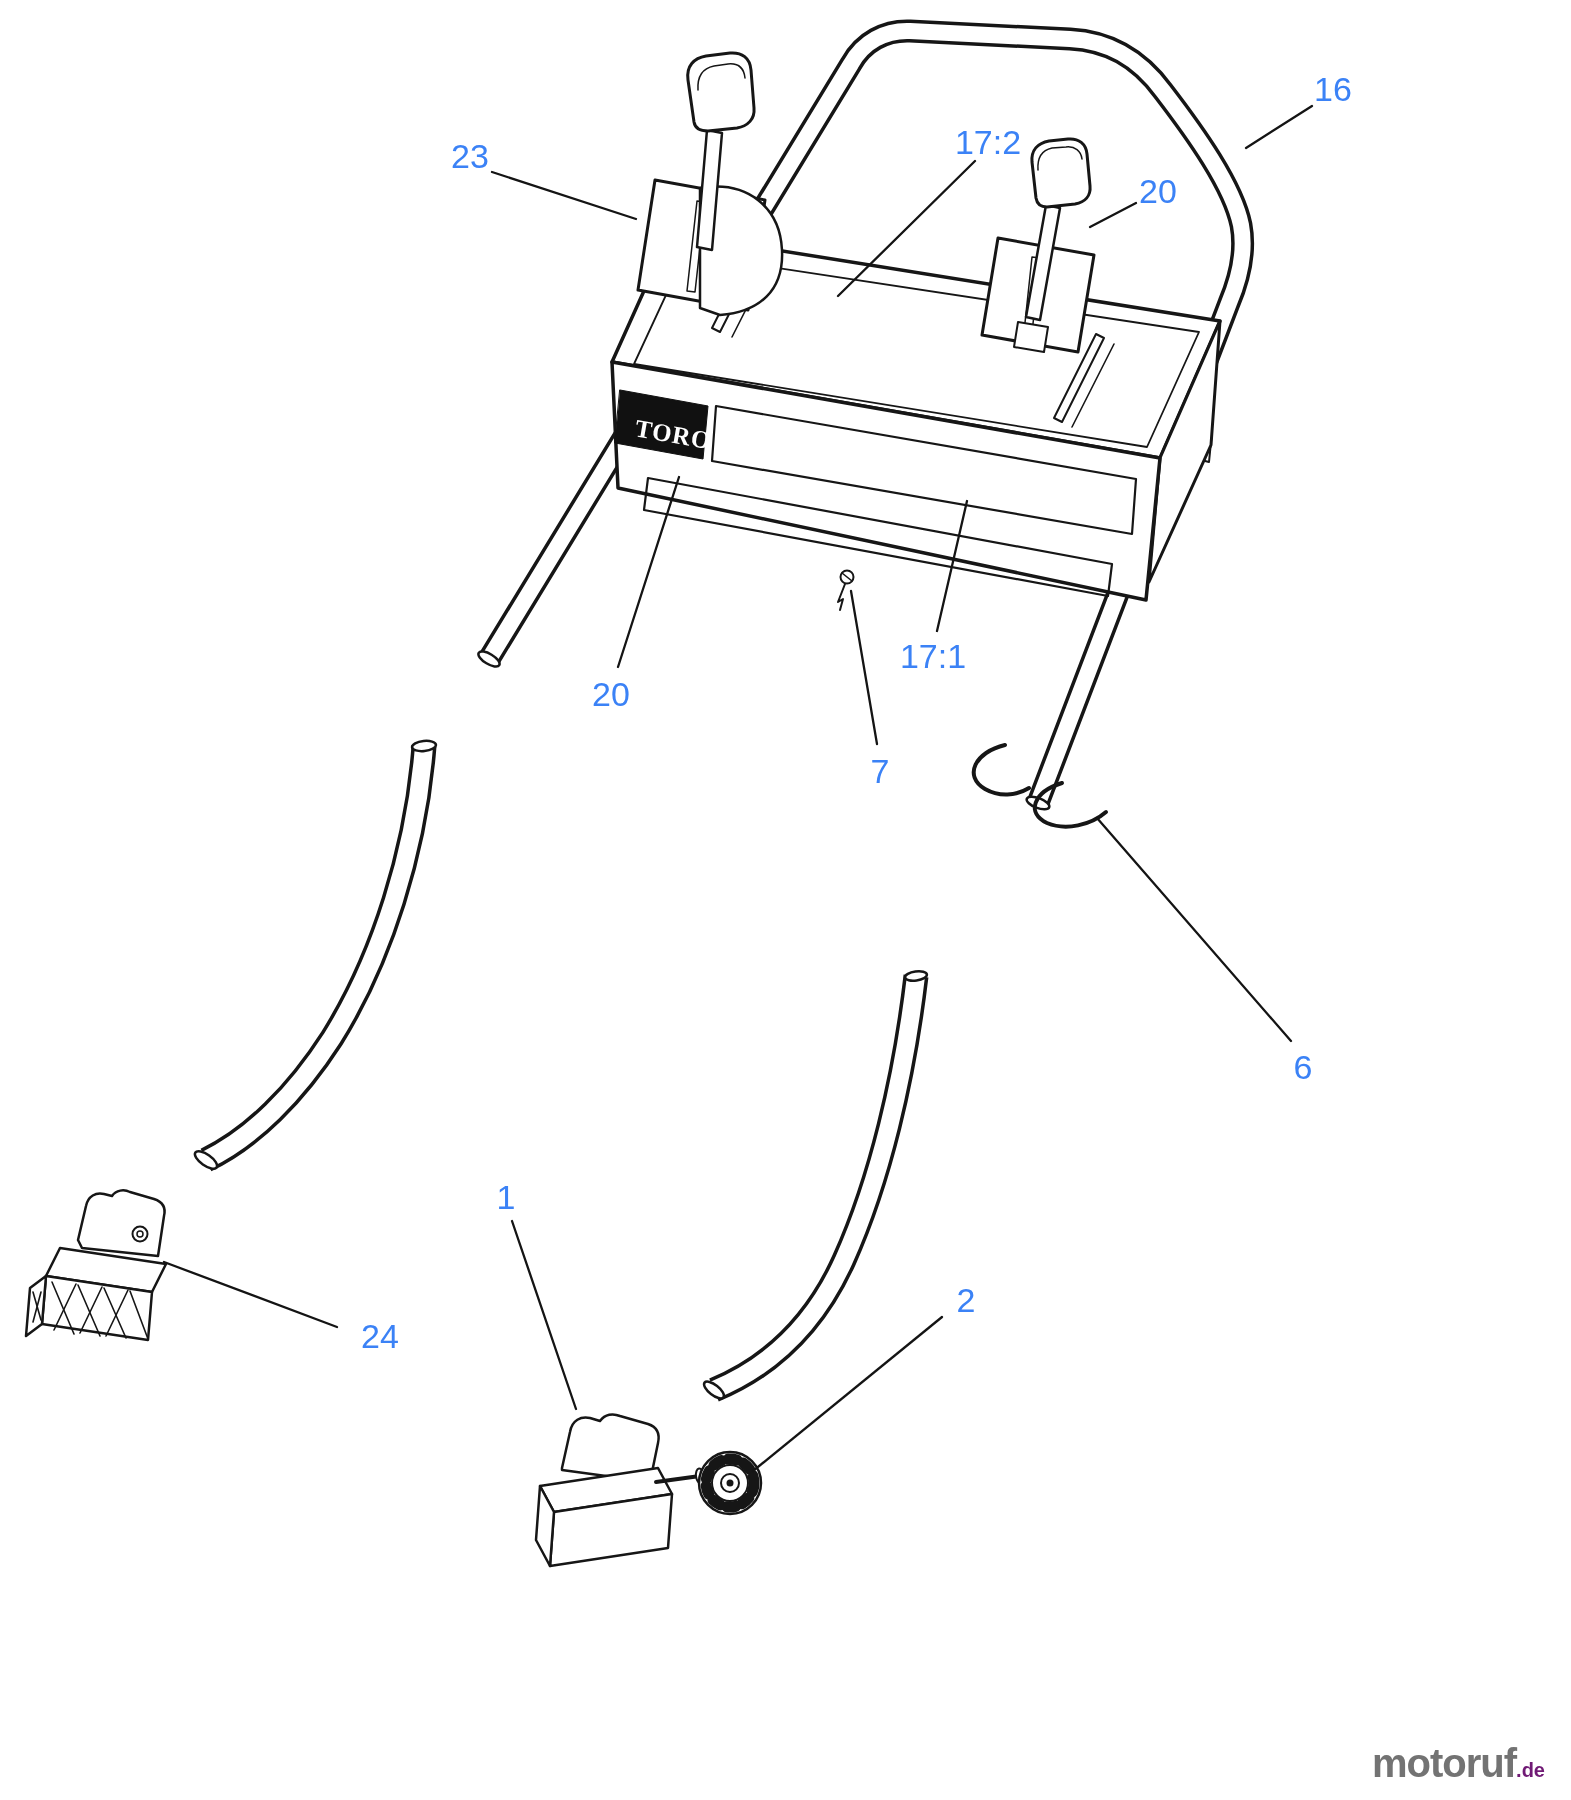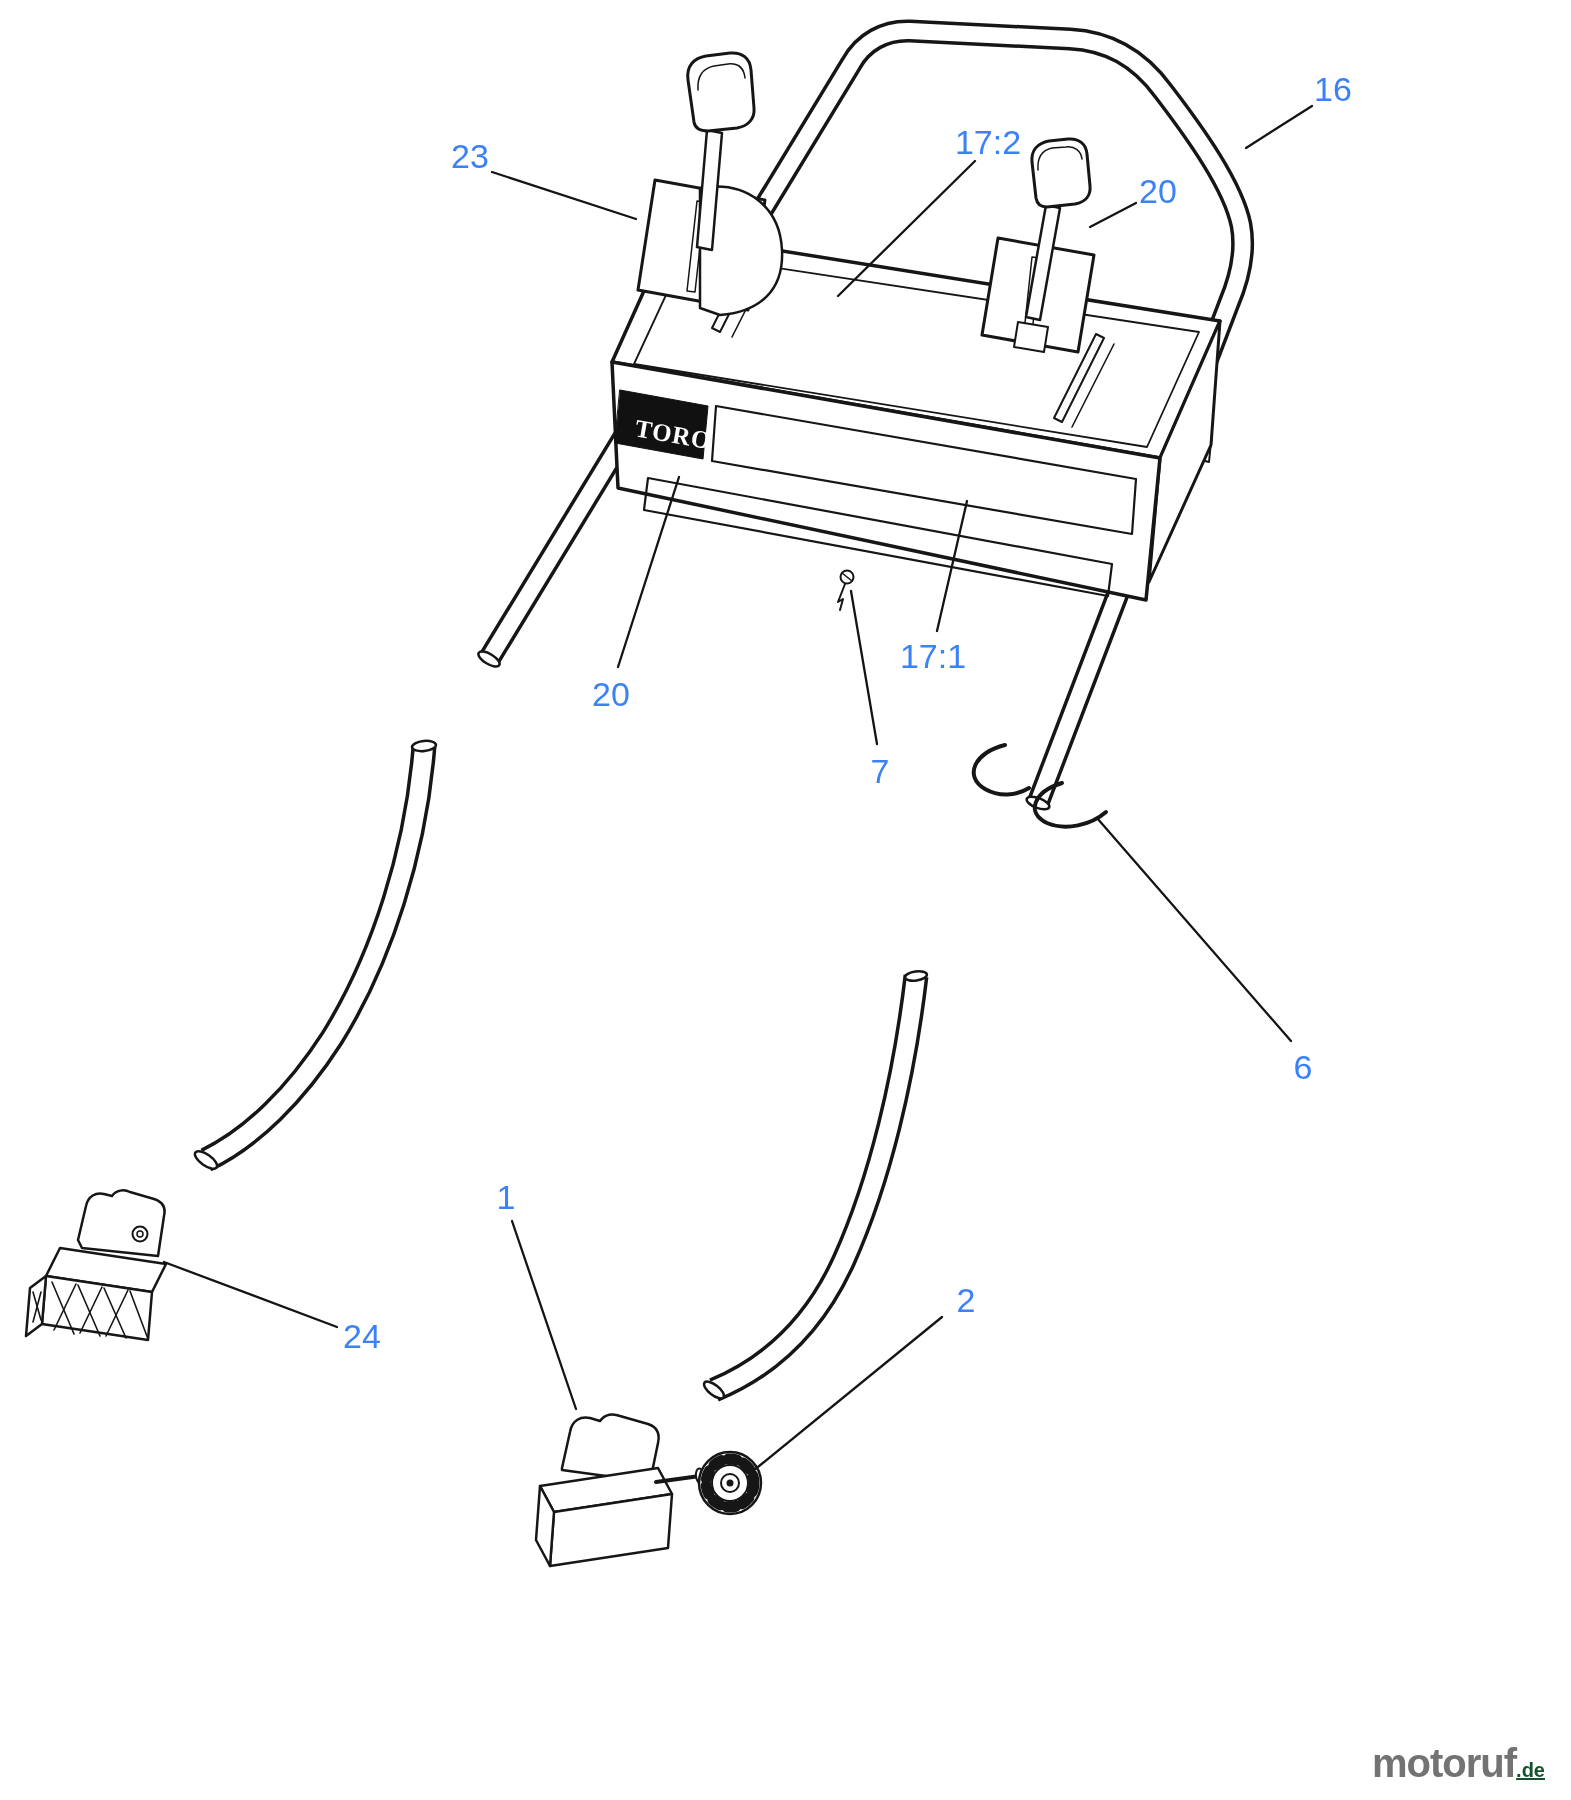--- a/index.html
+++ b/index.html
@@ -9,26 +9,26 @@
   .callout{position:absolute;transform:translate(-50%,-50%);
            font:400 34px "Liberation Sans",sans-serif;color:#3b82f6;white-space:nowrap;}
   .c-23{left:470px;top:156px}
   .c-17-2{left:988px;top:142px}
   .c-19{left:1158px;top:191px}
   .c-16{left:1333px;top:89px}
   .c-17{left:611px;top:694px}
   .c-17-1{left:933px;top:656px}
   .c-7{left:880px;top:771px}
   .c-6{left:1303px;top:1067px}
-  .c-24{left:362px;top:1336px}
+  .c-24{left:380px;top:1336px}
   .c-1{left:506px;top:1197px}
   .c-2{left:966px;top:1300px}
   .watermark{position:absolute;right:26px;bottom:14px;line-height:1;}
   .wm-name{font:700 40px "Liberation Sans",sans-serif;color:#737373;letter-spacing:-1px;}
-  .wm-tld{font:700 20px "Liberation Sans",sans-serif;color:#14532d;text-decoration:underline;}
+  .wm-tld{font:700 20px "Liberation Sans",sans-serif;color:#701a75;}
 </style>
 </head>
 <body>
 
 <div class="canvas">
 
   <svg width="1571" height="1800" viewBox="0 0 1571 1800" fill="none" stroke-linejoin="round" stroke-linecap="round">
 
     <g>
       <path d="M 489 659 L 851 64 C 863 42 885 30 910 31 L 1070 39 C 1108 41 1138 57 1163 91

